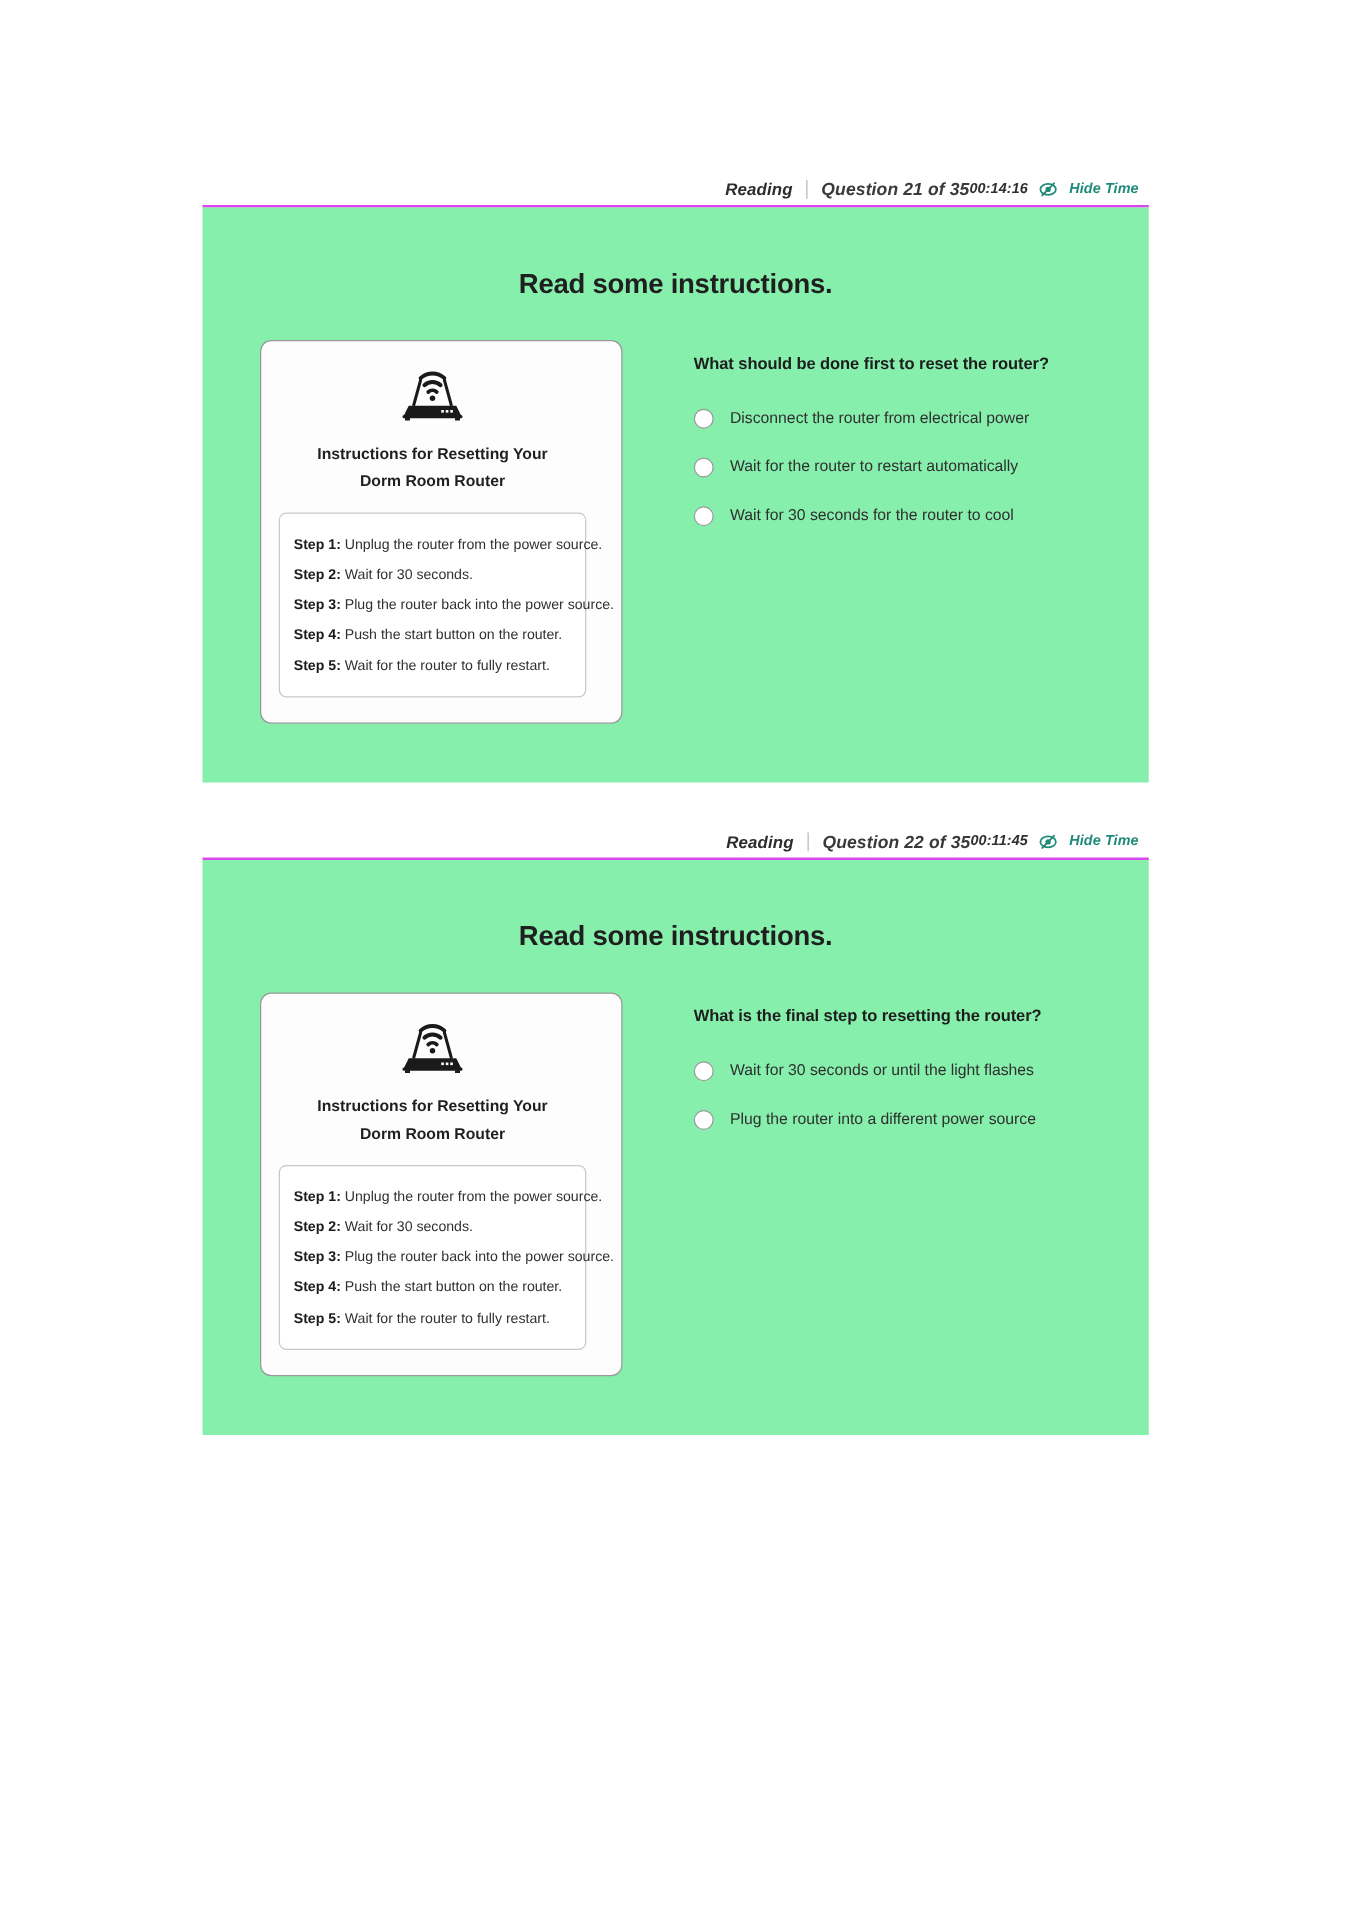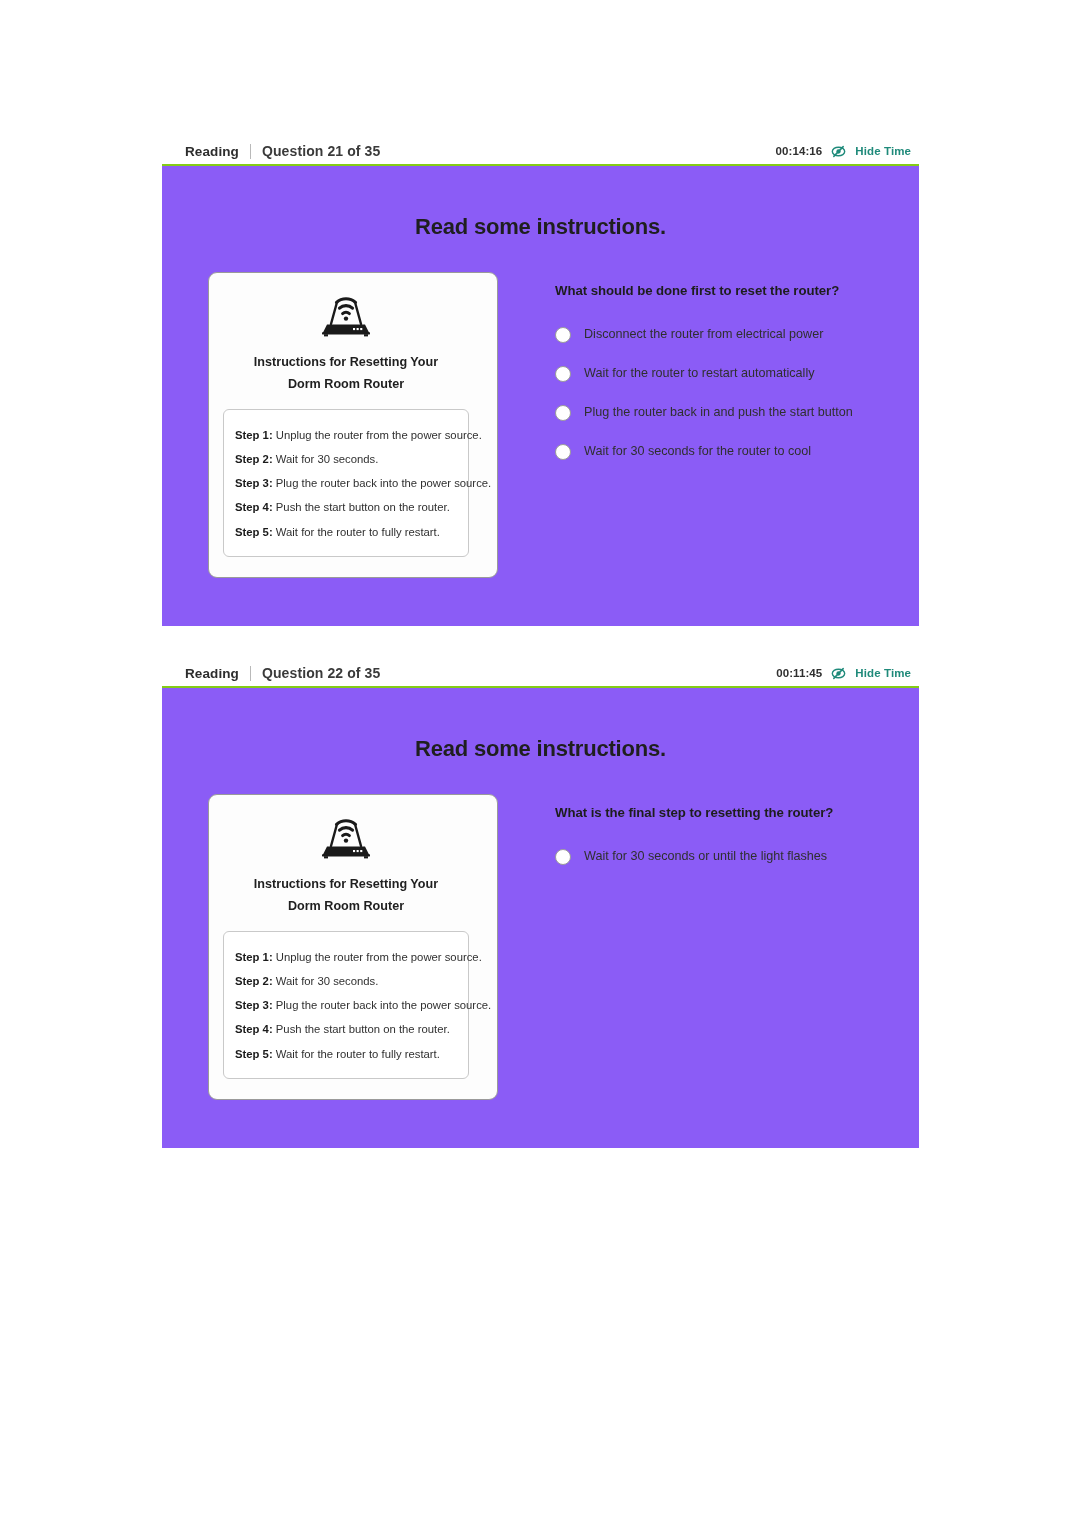--- a/index.html
+++ b/index.html
@@ -32,23 +32,24 @@
     width: 757px;
   }
   .qsection.first { top: 138px; }
   .qsection.second { top: 660px; }
 
   
   .qheader {
     height: 28px;
     display: flex;
     align-items: center;
-    justify-content: space-between;
+    justify-content: flex-end;
     padding: 0 8px 0 23px;
-    border-bottom: 2px solid #84cc16;
+    border-bottom: 2px solid #d946ef;
+    font-style: italic;
   }
   .qheader-left {
     display: flex;
     align-items: center;
     gap: 11px;
   }
   .hdr-subject {
     font-size: 13.5px;
     font-weight: bold;
     color: #2d2d2d;
@@ -87,21 +88,21 @@
     align-items: center;
     justify-content: center;
     width: 15px;
     height: 15px;
   }
 
   
   .qbody {
     position: relative;
     height: 460px;
-    background: #8b5cf6;
+    background: #86efac;
   }
   .qtitle {
     text-align: center;
     font-size: 22px;
     font-weight: bold;
     color: #1f1f1f;
     padding-top: 48px;
     letter-spacing: -0.2px;
   }
 
@@ -275,24 +276,20 @@
         <div class="col-right">
           <div class="question-text">What should be done first to reset the router?</div>
           <div>
             <div class="option-row">
               <span class="radio-circle"></span>
               <span class="option-label">Disconnect the router from electrical power</span>
             </div>
             <div class="option-row">
               <span class="radio-circle"></span>
               <span class="option-label">Wait for the router to restart automatically</span>
-            </div>
-            <div class="option-row">
-              <span class="radio-circle"></span>
-              <span class="option-label">Plug the router back in and push the start button</span>
             </div>
             <div class="option-row">
               <span class="radio-circle"></span>
               <span class="option-label">Wait for 30 seconds for the router to cool</span>
             </div>
           </div>
         </div>
 
       </div>
     </div>
@@ -374,20 +371,24 @@
           </div>
         </div>
 
         <div class="col-right">
           <div class="question-text">What is the final step to resetting the router?</div>
           <div>
             <div class="option-row">
               <span class="radio-circle"></span>
               <span class="option-label">Wait for 30 seconds or until the light flashes</span>
             </div>
+            <div class="option-row">
+              <span class="radio-circle"></span>
+              <span class="option-label">Plug the router into a different power source</span>
+            </div>
           </div>
         </div>
 
       </div>
     </div>
   </div>
 
 </div>
 
 </body></html>

